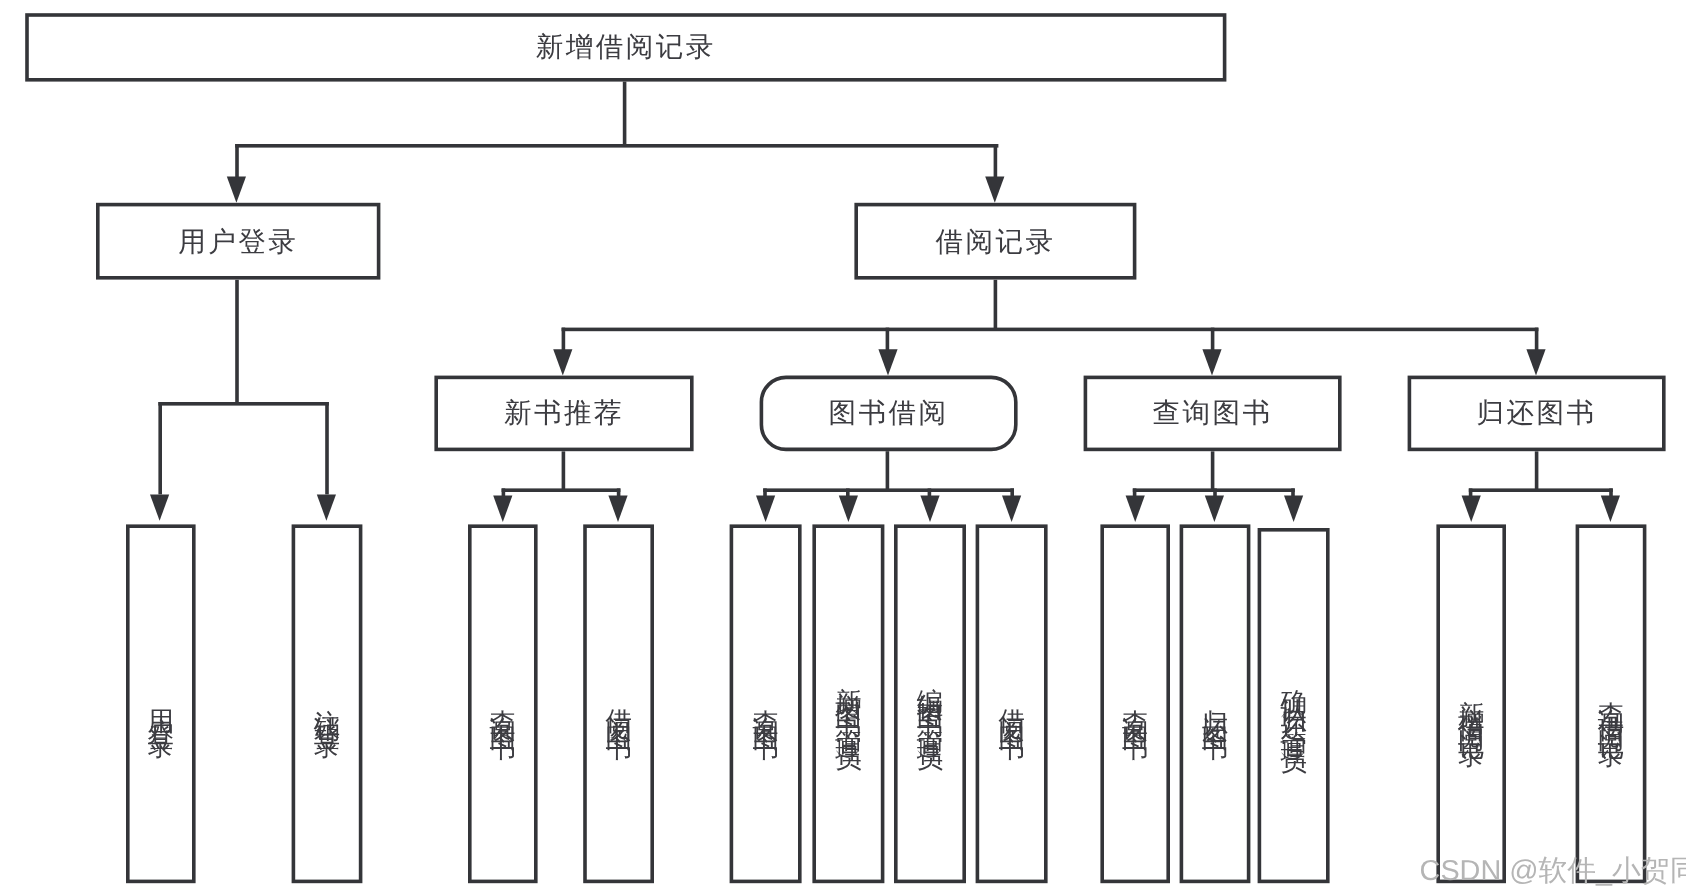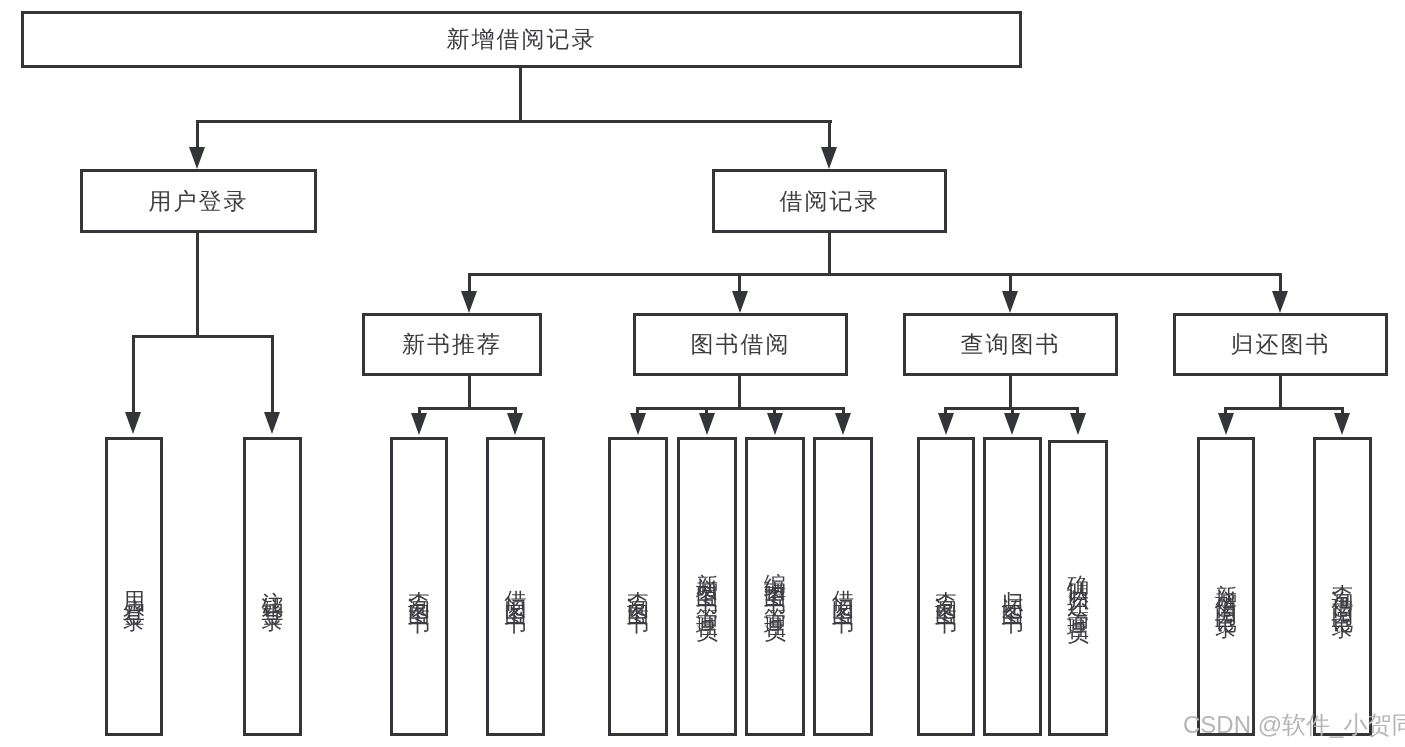--- a/index.html
+++ b/index.html
@@ -35,23 +35,23 @@
 <body>
 
 <div class="canvas" style="--line: #343539; --text: #3c3c41; --wm: #b5b5b5; --bg: #ffffff;">
 
   <div class="box hbox" style="left:21px;top:11px;width:1001px;height:57px;">新增借阅记录</div>
 
   <div class="box hbox" style="left:80px;top:169px;width:237px;height:64px;">用户登录</div>
 
   <div class="box hbox" style="left:712px;top:169px;width:235px;height:64px;">借阅记录</div>
 
-  <div class="box hbox" style="left:362px;top:313px;width:180px;height:63px;">新书推荐</div>
+  <div class="box hbox" style="left:362px;top:313px;width:216px;height:63px;">新书推荐</div>
 
-  <div class="box hbox" style="left:633px;top:313px;width:215px;height:63px;">图书借阅</div>
+  <div class="box hbox" style="left:633px;top:313px;width:215px;height:63px;border-radius:22px;">图书借阅</div>
 
   <div class="box hbox" style="left:903px;top:313px;width:215px;height:63px;">查询图书</div>
 
   <div class="box hbox" style="left:1173px;top:313px;width:215px;height:63px;">归还图书</div>
 
   <div class="box vbox" style="left:105px;top:437px;width:58px;height:299px;">用户登录</div>
 
   <div class="box vbox" style="left:243px;top:437px;width:59px;height:299px;">注销登录</div>
 
   <div class="box vbox" style="left:390px;top:437px;width:58px;height:299px;">查询图书</div>

